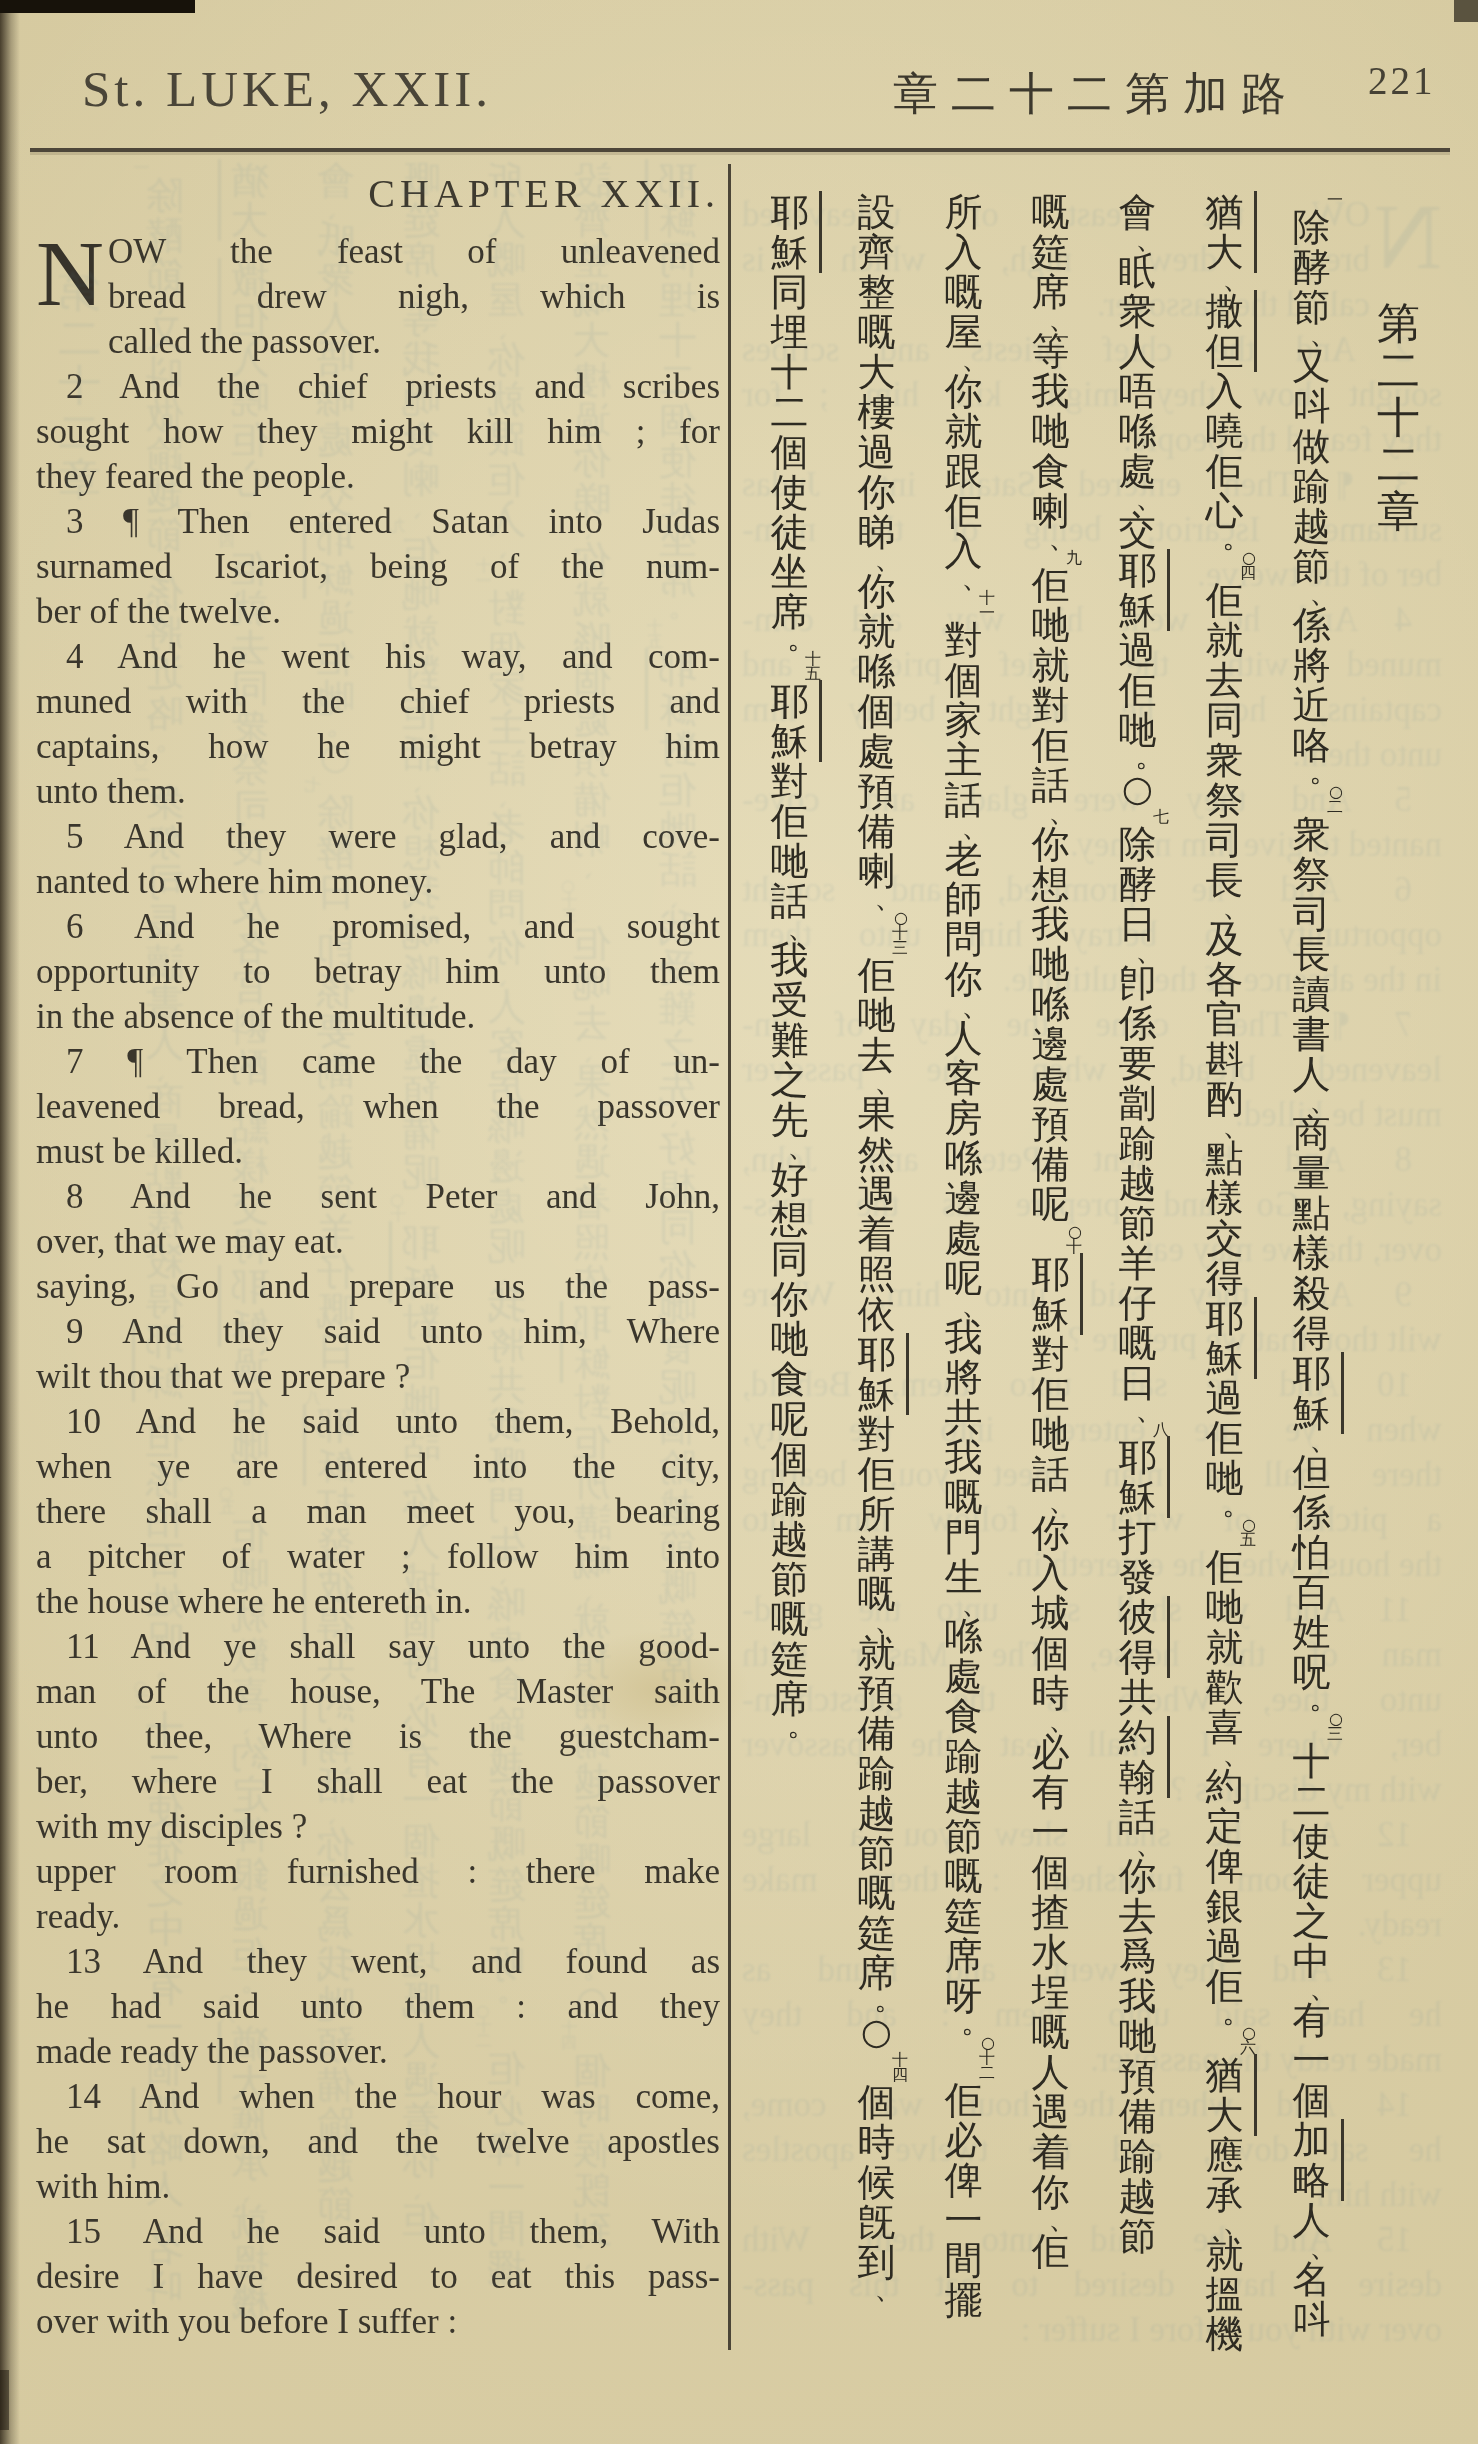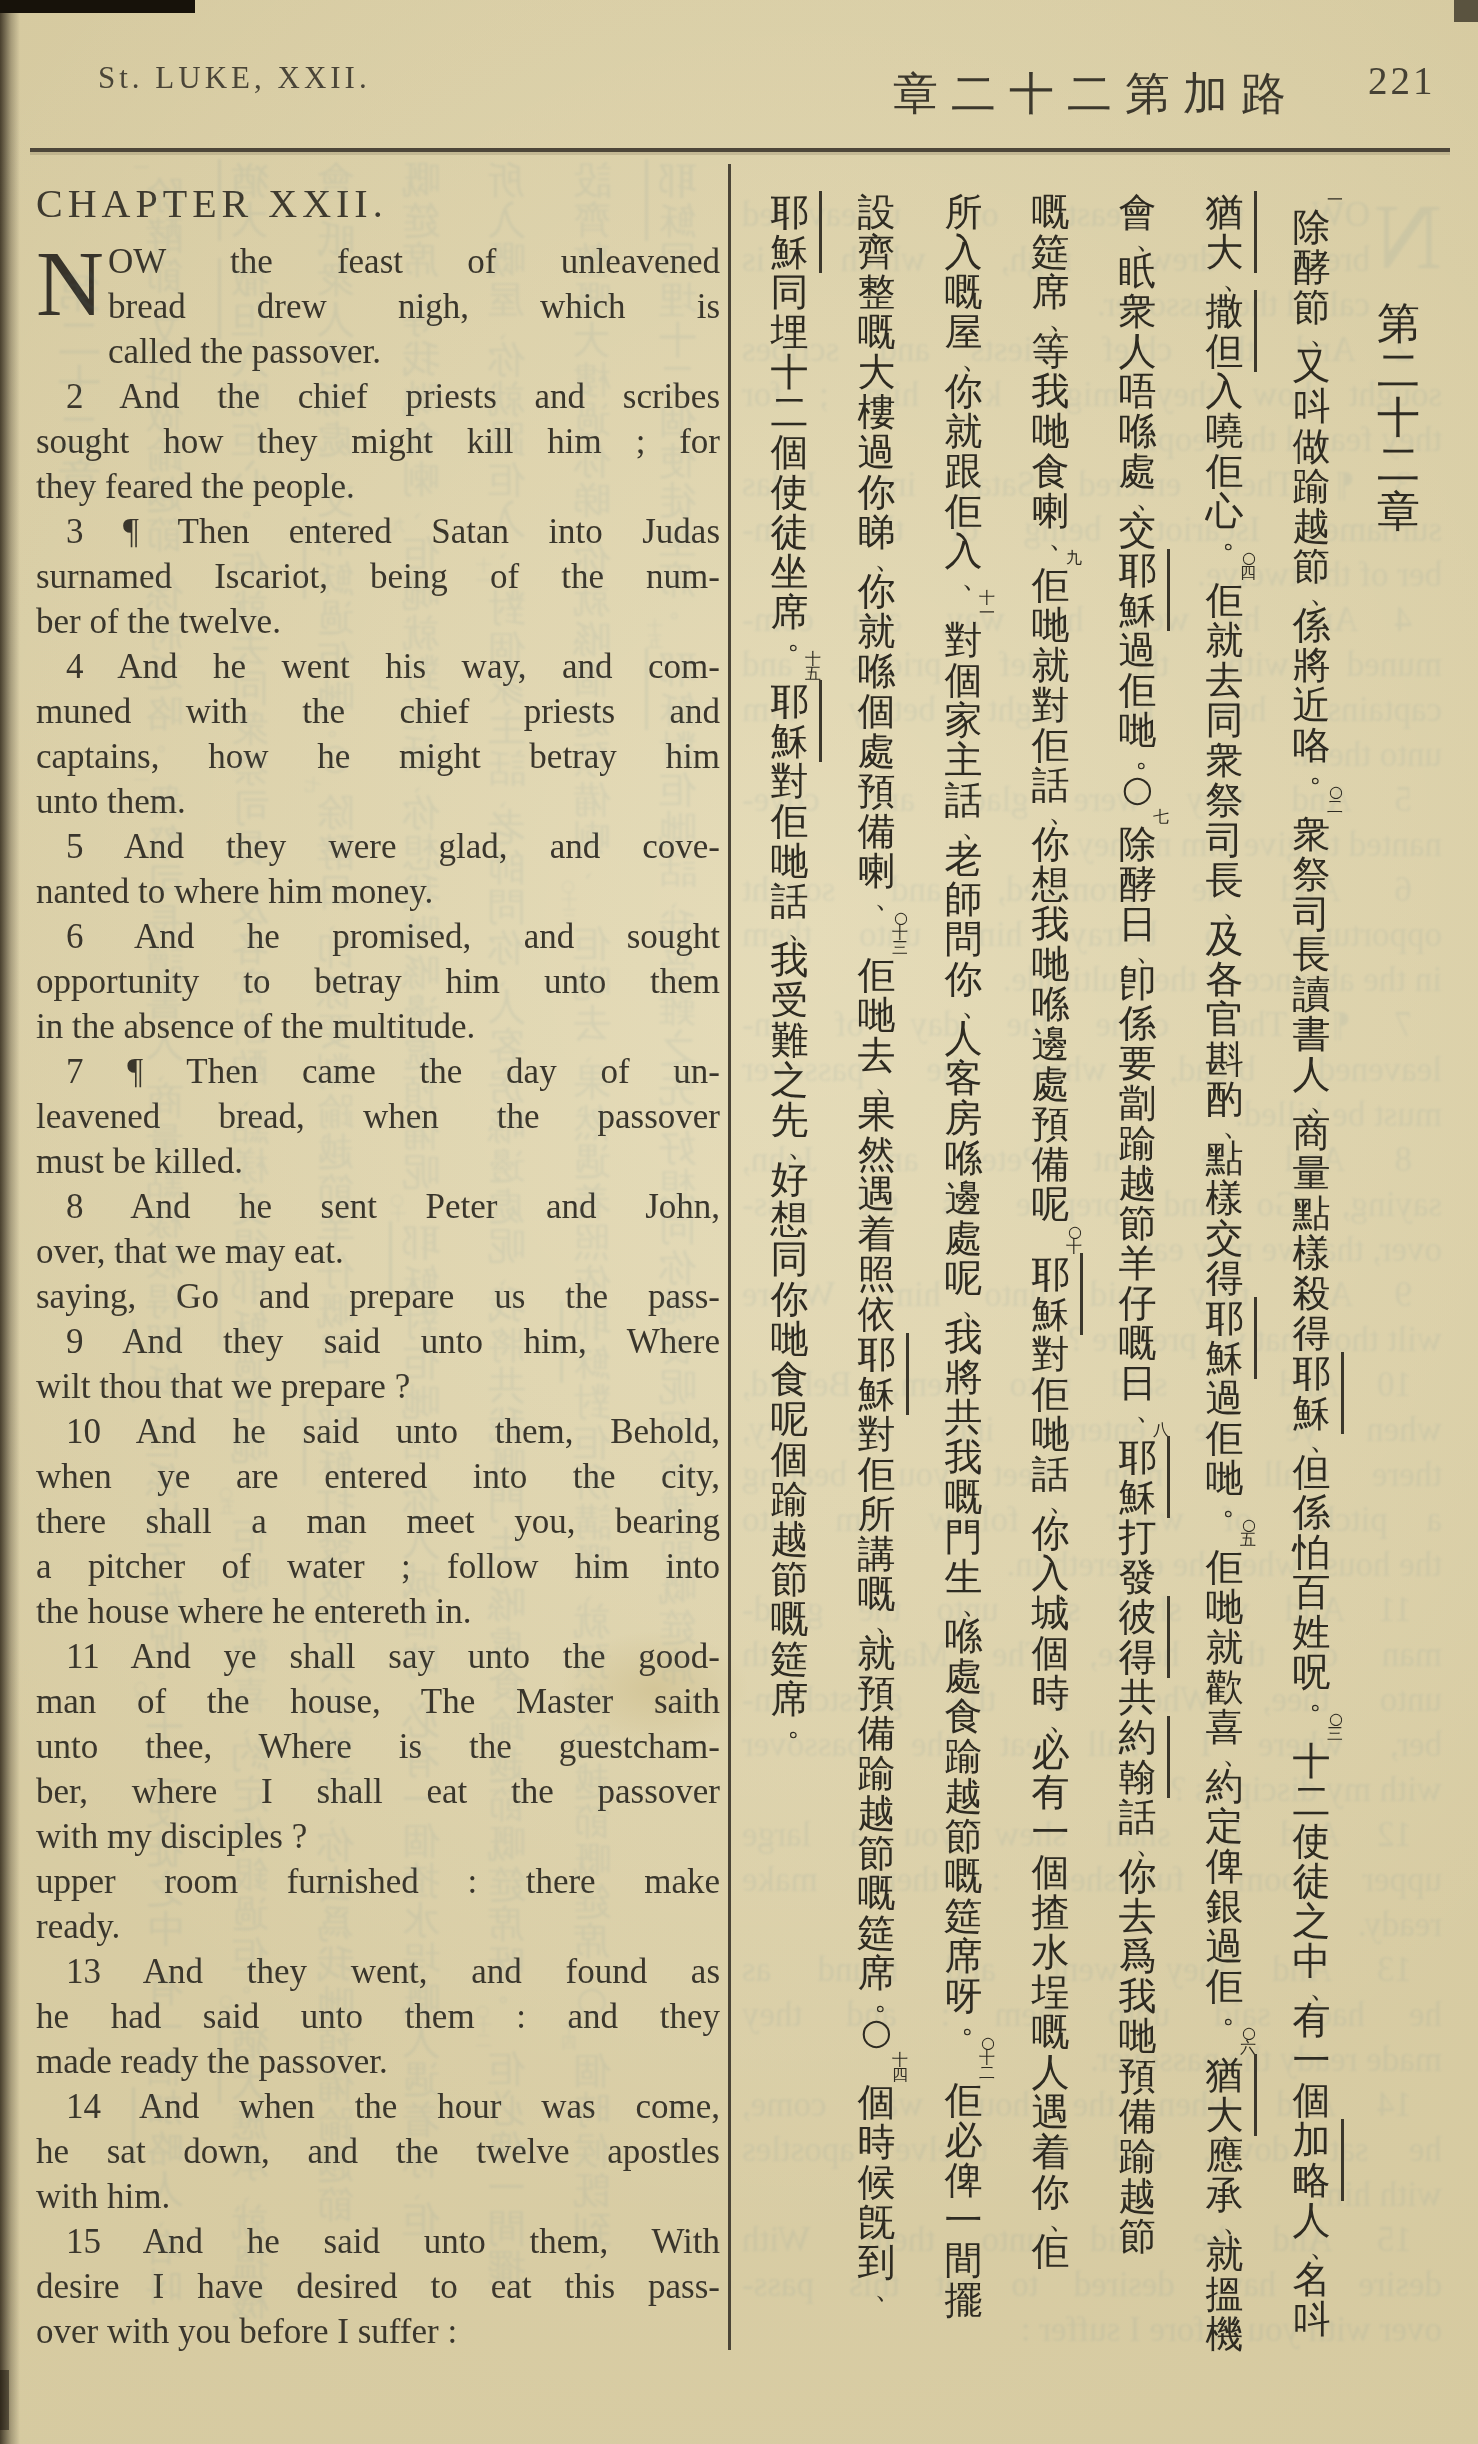--- a/index.html
+++ b/index.html
@@ -12,29 +12,29 @@
   }
   
   .gutter-shadow{position:absolute;left:0;top:0;bottom:0;width:20px;
     background:linear-gradient(90deg,rgba(24,16,6,.75),rgba(24,16,6,.25) 55%,rgba(24,16,6,0));}
   .corner-tl{position:absolute;left:0;top:0;width:195px;height:13px;background:#17120a;}
   .corner-tr{position:absolute;right:0;top:0;width:24px;height:22px;background:rgba(23,18,10,.65);}
   .corner-bl{position:absolute;left:0;bottom:14px;width:9px;height:60px;background:rgba(23,18,10,.5);}
   .stain-1{position:absolute;left:560px;top:1630px;width:190px;height:120px;border-radius:50%;
     background:radial-gradient(ellipse, rgba(210,196,150,.9), rgba(210,196,150,0) 70%);}
   
-  .h-left{position:absolute;left:98px;top:60px;font-size:31px;letter-spacing:4px;color:#4a4538;text-align:right;}
+  .h-left{position:absolute;left:82px;top:60px;font-size:51px;letter-spacing:4px;color:#4a4538;text-align:right;}
   .h-cjk{position:absolute;left:893px;top:64px;font-size:45px;letter-spacing:13px;color:#3c382d;
     font-family:"DejaVu Sans",sans-serif;white-space:nowrap;text-align:right;}
   .h-page{position:absolute;left:1368px;top:58px;font-size:39px;letter-spacing:3px;color:#454135;}
   .header-rule{position:absolute;left:30px;top:148px;width:1420px;height:4px;background:#4d4639;
     box-shadow:0 3px 0 rgba(60,50,30,.15);}
   
   .col-en{position:absolute;left:36px;top:160px;width:684px;color:#3a362c;}
-  .en-chapter{margin:20px 0 12px 0;text-align:left;font-size:40px;font-weight:normal;
+  .en-chapter{margin:10px 0 12px 0;text-align:right;font-size:40px;font-weight:normal;
     letter-spacing:5px;color:#3e3a2f;}
   .para{margin:0;}
   .line{font-size:35px;line-height:45px;white-space:nowrap;
     text-align:justify;text-align-last:justify;color:#3a362c;}
   .line.last{text-align-last:left;white-space:normal;}
   .line.pfirst{text-indent:30px;}
   .dropcap{float:left;font-size:94px;line-height:80px;height:88px;width:64px;margin:4px 8px 0 0;color:#37332a;}
   
   .divider{position:absolute;left:728px;top:164px;width:3px;height:2186px;background:#4b4537;}
   

